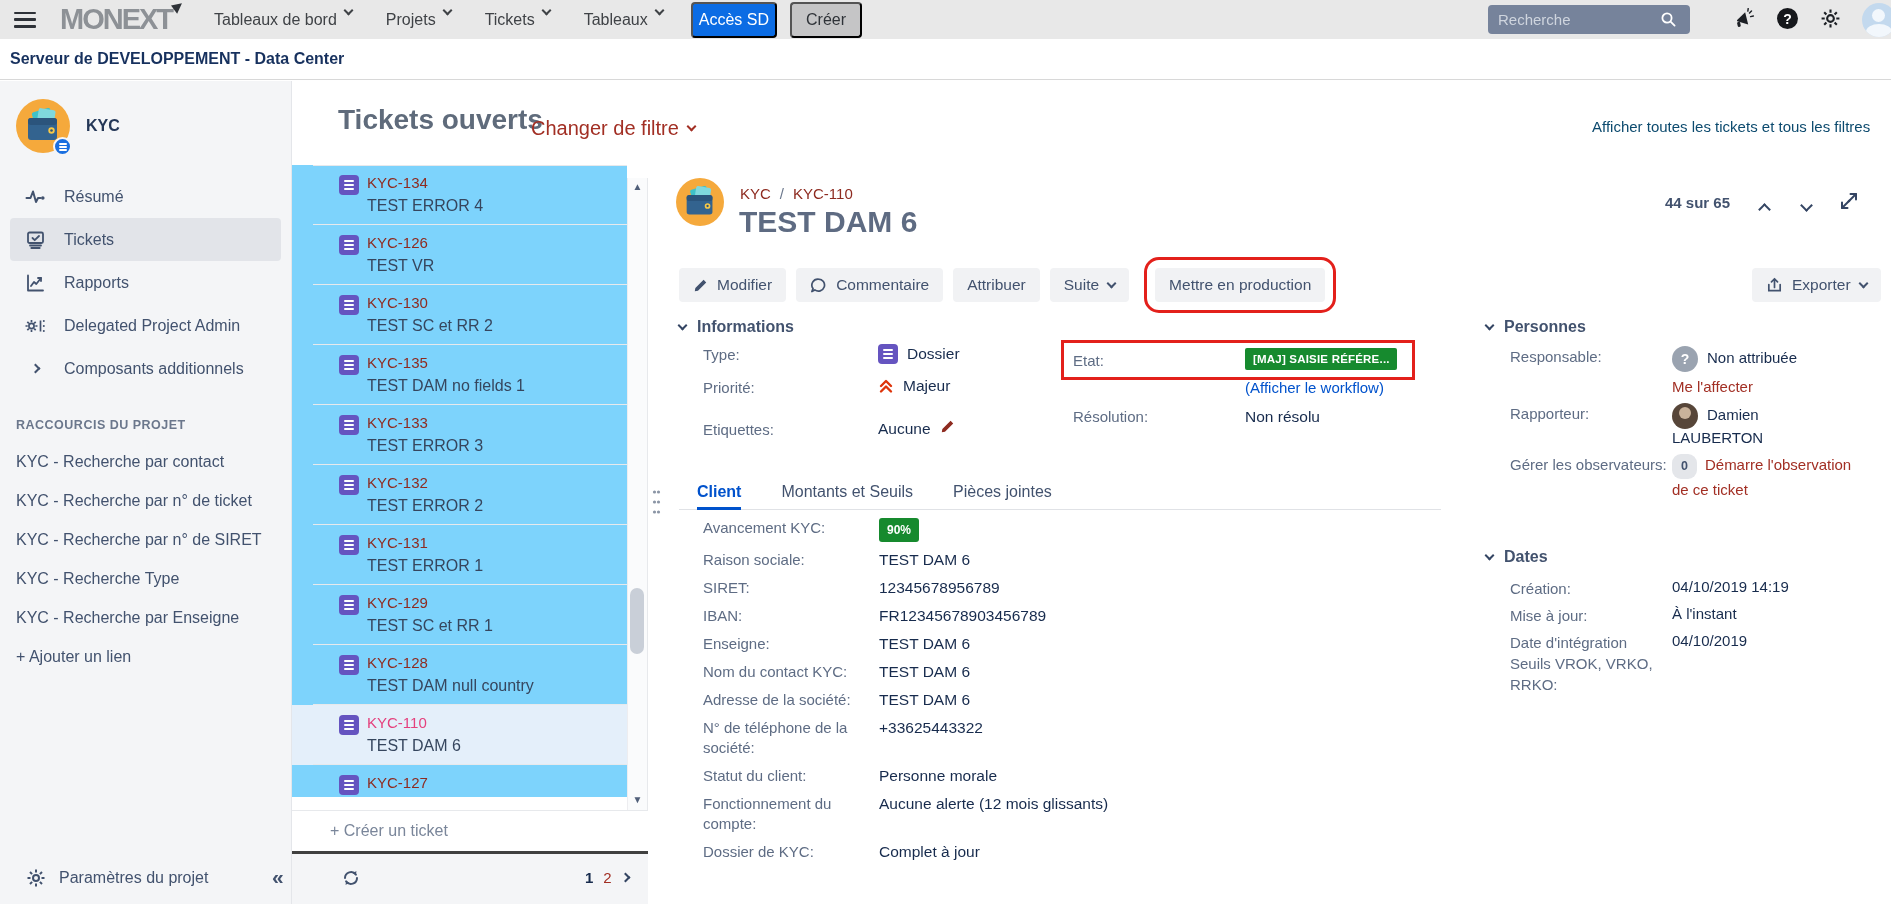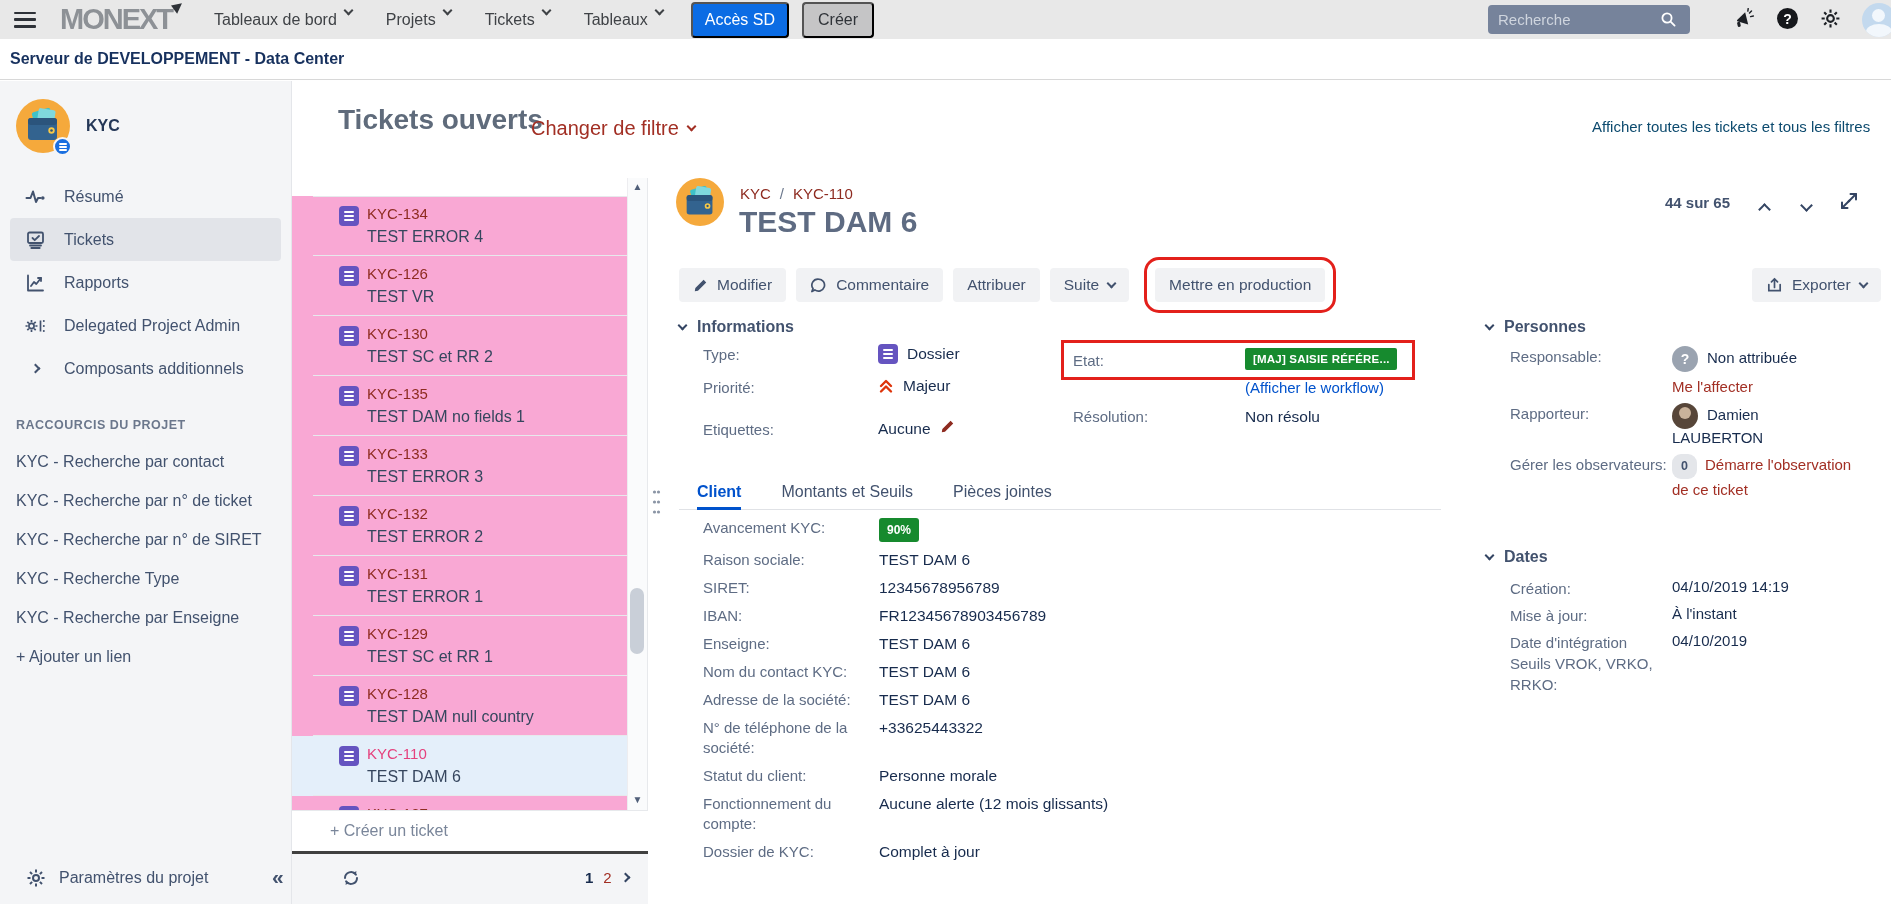--- a/index.html
+++ b/index.html
@@ -10,21 +10,21 @@
   .topnav{position:absolute;left:0;top:0;width:1891px;height:39px;background:#e8e8e8;display:flex;align-items:center;}
   .hamburger{margin-left:14px;width:22px;height:16px;display:flex;flex-direction:column;justify-content:space-between;cursor:pointer;}
   .hamburger i{height:2.5px;background:#2e3238;border-radius:1px;}
   .logo{margin-left:24px;font-size:29px;font-weight:700;color:#8d9196;letter-spacing:-2px;line-height:1;position:relative;transform:scaleY(1.04);cursor:pointer;}
   .logo .arrow{position:absolute;right:-11px;top:-3px;width:0;height:0;border-left:10px solid #2f3338;border-top:5px solid transparent;border-bottom:5px solid transparent;transform:rotate(-38deg);}
   .topmenus{display:flex;align-items:center;margin-left:42px;gap:34px;font-size:16px;color:#3f4246;}
   .topmenu{display:flex;gap:8px;cursor:pointer;}
   .chev{width:7px;height:7px;border-right:2px solid currentColor;border-bottom:2px solid currentColor;transform:rotate(45deg);display:inline-block;margin-top:-4px;}
   .chev.up{transform:rotate(-135deg);margin-top:4px;}
   .chev.right{transform:rotate(-45deg);margin:0 0 0 0;}
-  .btn-blue{margin-left:28px;background:#0b6ce4;color:#fff;border-radius:4px;padding:7px 12px;font-size:16px;cursor:pointer;}
+  .btn-blue{margin-left:28px;background:#0b6ce4;color:#fff;border-radius:4px;padding:7px 6px;font-size:16px;cursor:pointer;}
   .btn-gray{margin-left:13px;background:#c5c5c6;color:#2f3338;border-radius:4px;padding:7px 14px;font-size:16px;cursor:pointer;}
   .search{position:absolute;left:1488px;top:5px;width:202px;height:29px;background:#76839b;border-radius:4px;display:flex;align-items:center;padding:0 10px;}
   .search input{background:transparent;border:none;outline:none;color:#fff;font-size:15px;width:162px;}
   .search input::placeholder{color:#cfd5de;}
   .nav-ic{position:absolute;top:8px;cursor:pointer;}
   .help-ic{width:21px;height:21px;border-radius:50%;background:#16181c;color:#fff;font-weight:700;font-size:14px;display:flex;align-items:center;justify-content:center;}
   .top-avatar{position:absolute;left:1862px;top:3px;width:34px;height:34px;border-radius:50%;background:#c3d9ee;overflow:hidden;cursor:pointer;}
   .top-avatar::before{content:"";position:absolute;left:10px;top:6px;width:13px;height:13px;border-radius:50%;background:#f2f7fc;}
   .top-avatar::after{content:"";position:absolute;left:4px;top:21px;width:26px;height:16px;border-radius:50%;background:#f2f7fc;}
 
@@ -45,21 +45,21 @@
   .side-sec{margin:28px 0 0 16px;font-size:12.5px;font-weight:700;color:#6b778c;letter-spacing:.5px;}
   .side-link{margin:21px 0 0 16px;font-size:16px;color:#42526e;cursor:pointer;}
   .bb-item{position:absolute;color:#42526e;cursor:pointer;}
 
   
   .page-title{position:absolute;left:338px;top:104px;font-size:28px;font-weight:700;color:#5f6b7b;}
   .filter-link{position:absolute;left:531px;top:117px;font-size:20px;color:#a22f24;display:flex;align-items:center;gap:9px;cursor:pointer;}
   .all-link{position:absolute;left:1592px;top:118px;font-size:15px;color:#0c4a6e;cursor:pointer;}
 
   
-  .list-col{position:absolute;left:292px;top:196px;width:335px;height:632px;background:#f9a8d4;overflow:hidden;}
+  .list-col{position:absolute;left:292px;top:165px;width:335px;height:632px;background:#7dd3fc;overflow:hidden;}
   .list-col::before{content:"";position:absolute;left:21px;right:0;top:0;height:1px;background:#e7e9ec;}
   .trow{height:60px;position:relative;padding:9px 0 0 47px;cursor:pointer;}
   .trow::after{content:"";position:absolute;left:21px;right:0;bottom:0;height:1px;background:#e7e9ec;}
   .trow.sel{background:#e4effa;}
   .ticon{position:absolute;left:47px;top:10px;}
   .doc-ic{width:20px;height:20px;border-radius:4px;background:#6554c0;display:inline-block;position:relative;}
   .doc-ic::before{content:"";position:absolute;left:5px;top:4.6px;width:10px;height:2.4px;background:#fff;border-radius:1px;box-shadow:0 4px 0 #fff,0 8px 0 #fff;}
   .tkey{display:block;margin-left:28px;font-size:15px;color:#8e2b20;}
   .trow.sel .tkey{color:#e5417d;}
   .ttitle{display:block;margin-left:28px;margin-top:6px;font-size:16px;color:#36465e;}

